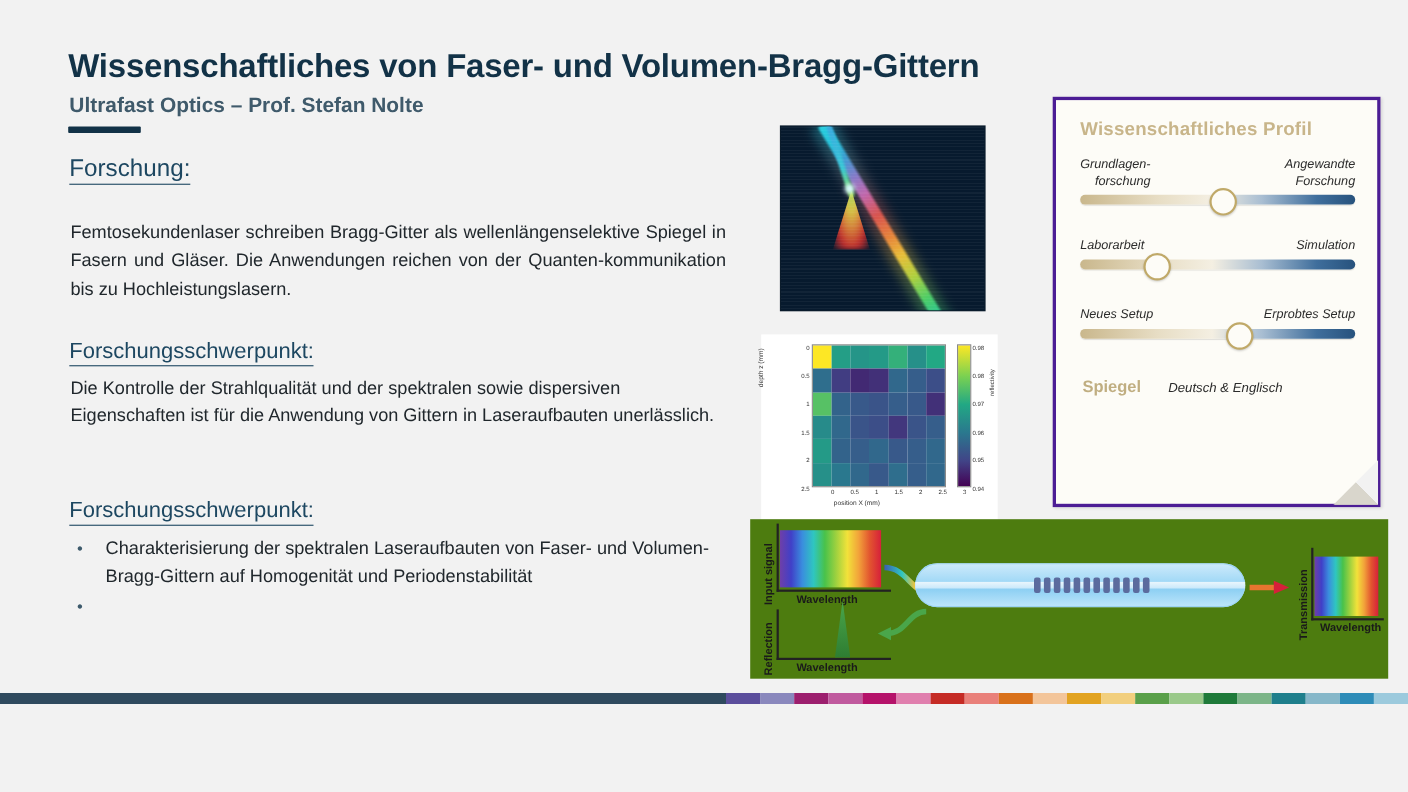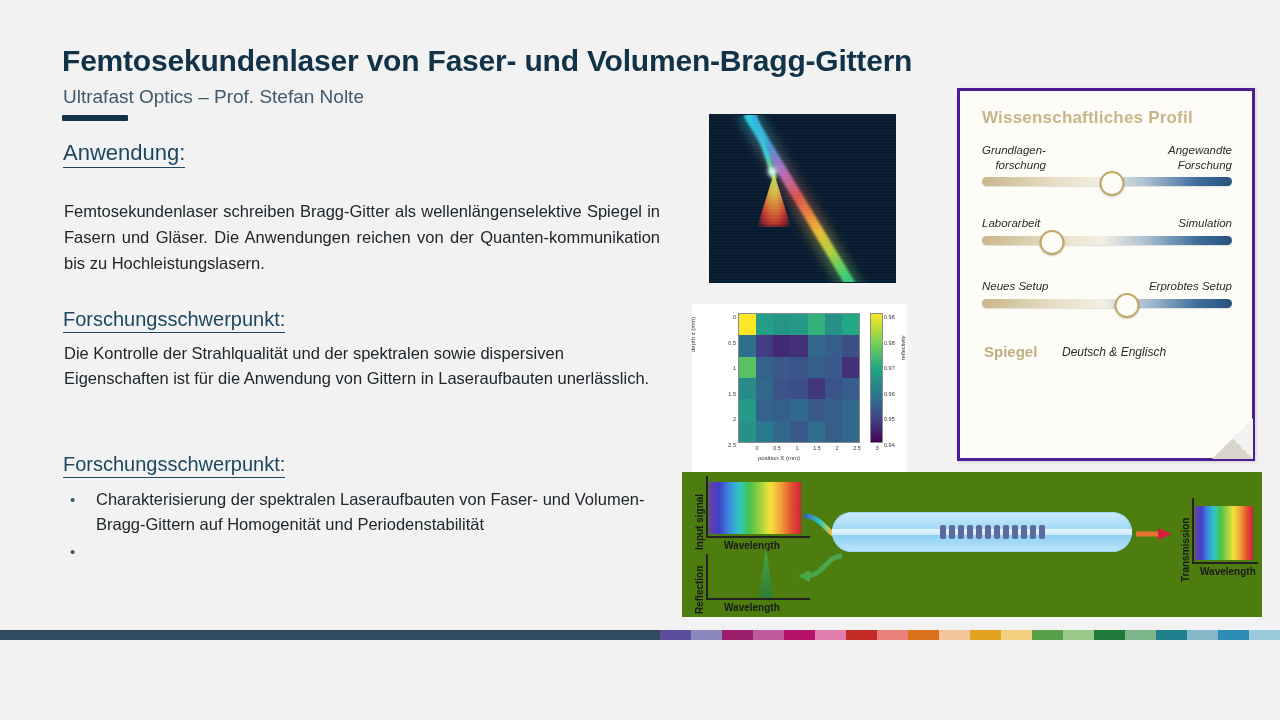--- a/index.html
+++ b/index.html
@@ -14,21 +14,21 @@
   .slide{position:absolute;inset:0;background:#f2f2f2;}
 
   
   .title{
     position:absolute;left:62px;top:44px;
     font-size:30px;font-weight:700;letter-spacing:-0.2px;
     color:#123247;white-space:nowrap;
   }
   .subtitle{
     position:absolute;left:63px;top:86px;
-    font-size:19px;font-weight:400;color:#3f5a6b;white-space:nowrap;
+    font-size:19px;font-weight:700;color:#3f5a6b;white-space:nowrap;
   }
   .accent-bar{
     position:absolute;left:62px;top:115px;width:66px;height:6px;
     background:#123247;border-radius:1px;
   }
 
   
   .lead-head{
     position:absolute;left:63px;top:140px;
     font-size:22px;color:#1d4761;
@@ -233,25 +233,25 @@
   .stripe i{display:block;height:100%;}
   .stripe .navy{flex:0 0 660px;background:#2f4a5e;}
   .footer{position:absolute;left:0;top:640px;width:1280px;height:80px;background:#f2f2f2;}
   .iap{position:absolute;left:224px;top:650px;}
 </style>
 </head>
 <body>
 
 <div class="slide">
 
-  <div class="title">Femtosekundenlaser von Faser- und Volumen-Bragg-Gittern</div>
+  <div class="title">Wissenschaftliches von Faser- und Volumen-Bragg-Gittern</div>
   <div class="subtitle">Ultrafast Optics – Prof. Stefan Nolte</div>
   <div class="accent-bar"></div>
 
-  <div class="lead-head">Anwendung:</div>
+  <div class="lead-head">Forschung:</div>
   <div class="body-par">Femtosekundenlaser schreiben Bragg-Gitter als wellenlängenselektive Spiegel in Fasern und Gläser. Die Anwendungen reichen von der Quanten-kommunikation bis zu Hochleistungslasern.</div>
 
   <div class="sec2-head">Forschungsschwerpunkt:</div>
   <div class="sec2-par">Die Kontrolle der Strahlqualität und der spektralen sowie dispersiven Eigenschaften ist für die Anwendung von Gittern in Laseraufbauten unerlässlich.</div>
 
   <div class="sec3-head">Forschungsschwerpunkt:</div>
   <ul class="bullets">
     <li>
       <span class="bdot">•</span>
       <span>Charakterisierung der spektralen Laseraufbauten von Faser- und Volumen-Bragg-Gittern auf Homogenität und Periodenstabilität</span>

